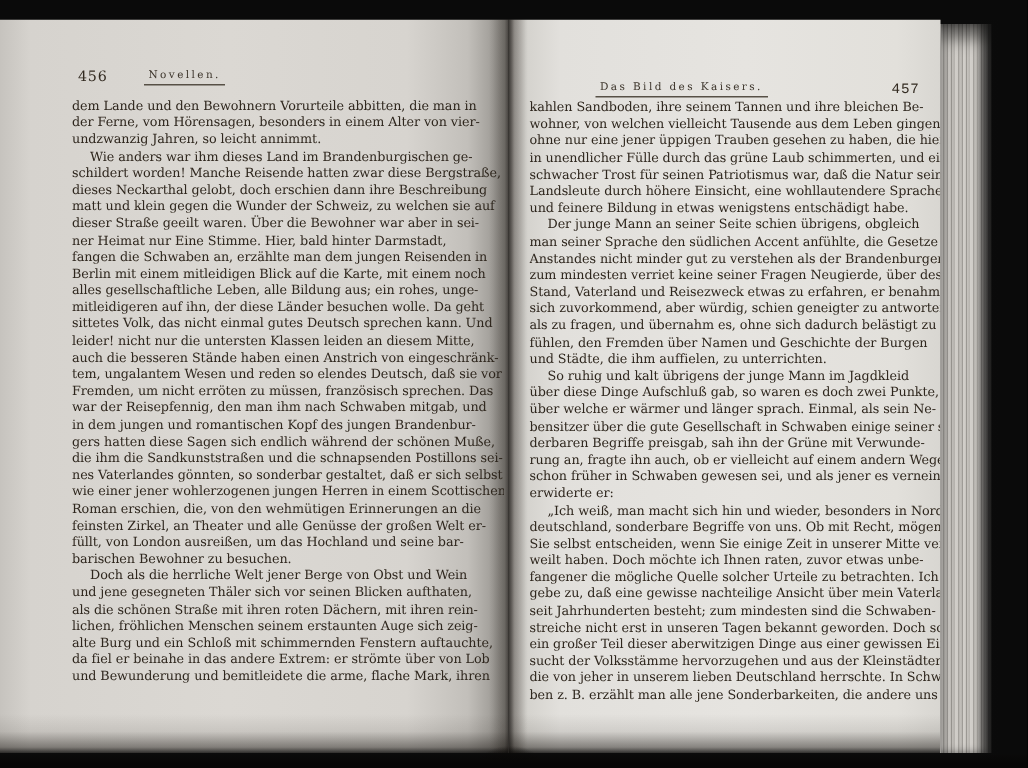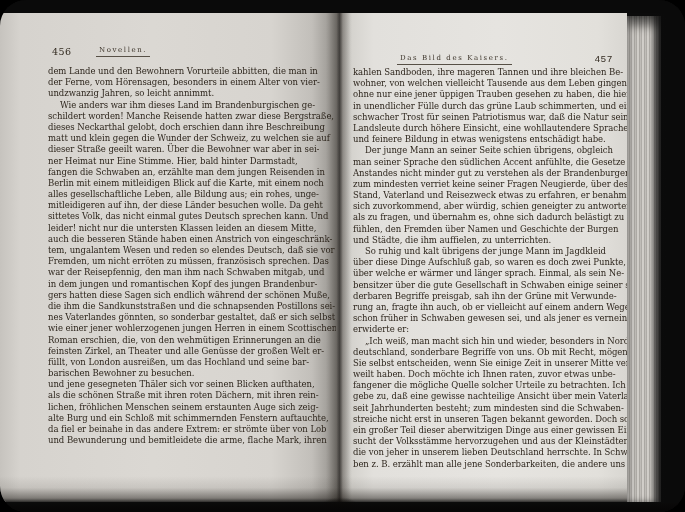--- a/index.html
+++ b/index.html
@@ -5,21 +5,20 @@
   html, body {
     margin: 0; padding: 0;
     background: #000;
     font-family: "DejaVu Serif", serif;
   }
   .scene {
     position: relative;
     width: 685px; height: 512px;
     background: var(--background, #0b0b0b);
     overflow: hidden;
-    border-radius: 26px;
   }
   .page {
     position: absolute;
     top: 13px; height: 489px;
     overflow: hidden;
   }
   .page-left {
     left: 0; width: 339px;
     background: linear-gradient(90deg,
       #c6c3be 0%, #d6d3ce 6%, #dbd8d3 45%, #d7d4cf 80%,
@@ -148,39 +147,40 @@
         <div class="line">war der Reisepfennig, den man ihm nach Schwaben mitgab, und</div>
         <div class="line">in dem jungen und romantischen Kopf des jungen Brandenbur-</div>
         <div class="line">gers hatten diese Sagen sich endlich während der schönen Muße,</div>
         <div class="line">die ihm die Sandkunststraßen und die schnapsenden Postillons sei-</div>
         <div class="line">nes Vaterlandes gönnten, so sonderbar gestaltet, daß er sich selbst</div>
         <div class="line">wie einer jener wohlerzogenen jungen Herren in einem Scottischen</div>
         <div class="line">Roman erschien, die, von den wehmütigen Erinnerungen an die</div>
         <div class="line">feinsten Zirkel, an Theater und alle Genüsse der großen Welt er-</div>
         <div class="line">füllt, von London ausreißen, um das Hochland und seine bar-</div>
         <div class="line">barischen Bewohner zu besuchen.</div>
+        <div class="line indent">Doch als die herrliche Welt jener Berge von Obst und Wein</div>
         <div class="line">und jene gesegneten Thäler sich vor seinen Blicken aufthaten,</div>
         <div class="line">als die schönen Straße mit ihren roten Dächern, mit ihren rein-</div>
         <div class="line">lichen, fröhlichen Menschen seinem erstaunten Auge sich zeig-</div>
         <div class="line">alte Burg und ein Schloß mit schimmernden Fenstern auftauchte,</div>
         <div class="line">da fiel er beinahe in das andere Extrem: er strömte über von Lob</div>
         <div class="line">und Bewunderung und bemitleidete die arme, flache Mark, ihren</div>
       </div>
   </div>
 
   <div class="page page-right">
     <div class="page-head">
       <span class="page-num"></span>
       <span class="running-header">
         <span>Das Bild des Kaisers.</span>
       </span>
       <span class="page-num right-align">457</span>
     </div>
     <div class="text-block">
-        <div class="line">kahlen Sandboden, ihre mageren Tannen und ihre bleichen Be-</div>
+        <div class="line">kahlen Sandboden, ihre seinem Tannen und ihre bleichen Be-</div>
         <div class="line">wohner, von welchen vielleicht Tausende aus dem Leben gingen,</div>
         <div class="line">ohne nur eine jener üppigen Trauben gesehen zu haben, die hier</div>
         <div class="line">in unendlicher Fülle durch das grüne Laub schimmerten, und ein</div>
         <div class="line">schwacher Trost für seinen Patriotismus war, daß die Natur seine</div>
         <div class="line">Landsleute durch höhere Einsicht, eine wohllautendere Sprache</div>
         <div class="line">und feinere Bildung in etwas wenigstens entschädigt habe.</div>
         <div class="line indent">Der junge Mann an seiner Seite schien übrigens, obgleich</div>
         <div class="line">man seiner Sprache den südlichen Accent anfühlte, die Gesetze des</div>
         <div class="line">Anstandes nicht minder gut zu verstehen als der Brandenburger;</div>
         <div class="line">zum mindesten verriet keine seiner Fragen Neugierde, über dessen</div>

